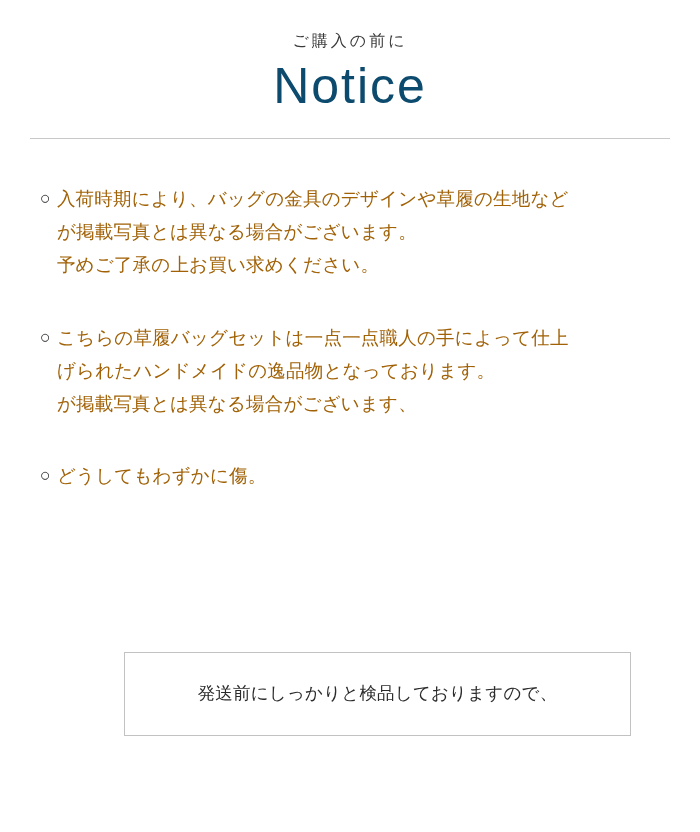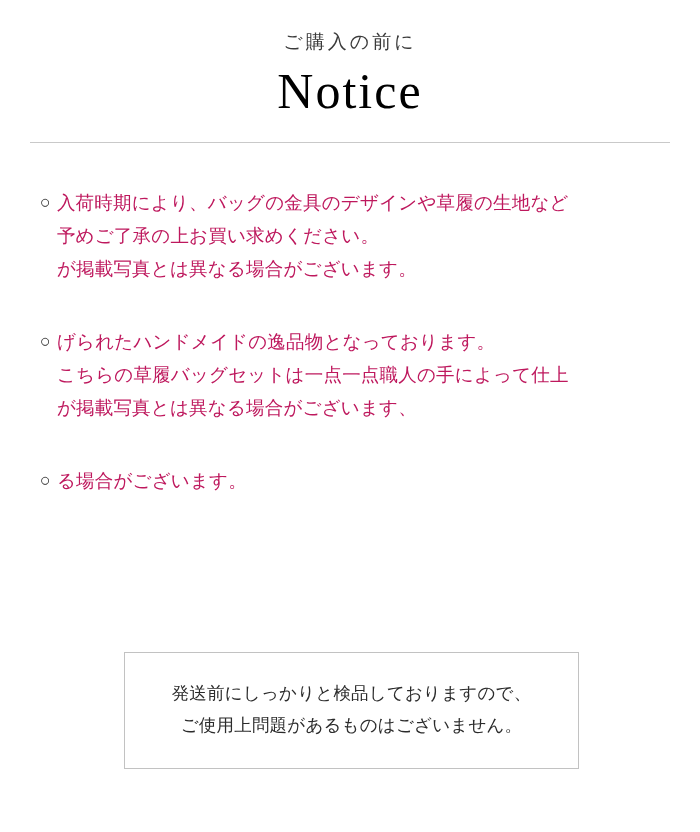--- a/index.html
+++ b/index.html
@@ -22,32 +22,32 @@
     position: relative;
     overflow: hidden;
   }
 
   
   .header {
     text-align: center;
     padding-top: 30px;
   }
   .header-sub {
-    font-size: 19px;
+    font-size: 16px;
     letter-spacing: 3px;
     color: #3a3a3a;
     line-height: 1.4;
-    font-family: Liberation Mono, monospace;
+    font-family: Liberation Serif, serif;
   }
   .header-title {
-    font-family: Liberation Serif, serif;
+    font-family: Liberation Sans, sans-serif;
     font-size: 50px;
     font-weight: 400;
     letter-spacing: 2px;
-    color: #000000;
+    color: #0c4a6e;
     line-height: 1.15;
     margin-top: 6px;
   }
   .header-rule {
     width: 640px;
     height: 1px;
     background: #c9c9c9;
     margin: 22px auto 0 auto;
   }
 
@@ -69,34 +69,34 @@
     flex: 0 0 auto;
     font-size: 18px;
     line-height: 1.75;
     color: #2b2b2b;
     margin-right: 6px;
   }
   .note-body {
     flex: 1 1 auto;
     font-size: 18.5px;
     line-height: 1.78;
-    color: #be185d;
+    color: #a16207;
     letter-spacing: 0.2px;
   }
   .note-line {
     display: block;
     white-space: nowrap;
   }
 
   
   .notice-box {
     position: absolute;
     left: 124px;
     top: 652px;
-    width: 455px;
+    width: 507px;
     box-sizing: border-box;
     border: 1px solid #c2c2c2;
     padding: 24px 10px 26px 10px;
     text-align: center;
   }
   .notice-box-line {
     display: block;
     font-size: 17.5px;
     line-height: 1.85;
     color: #2b2b2b;
@@ -113,41 +113,40 @@
     <div class="header-title">Notice</div>
     <div class="header-rule"></div>
   </div>
 
   <ul class="notes">
 
     <li class="note-item">
       <span class="note-marker">○</span>
       <span class="note-body">
         <span class="note-line">入荷時期により、バッグの金具のデザインや草履の生地など</span>
+        <span class="note-line">が掲載写真とは異なる場合がございます。</span>
         <span class="note-line">予めご了承の上お買い求めください。</span>
-        <span class="note-line">が掲載写真とは異なる場合がございます。</span>
       </span>
     </li>
 
     <li class="note-item">
       <span class="note-marker">○</span>
       <span class="note-body">
+        <span class="note-line">こちらの草履バッグセットは一点一点職人の手によって仕上</span>
         <span class="note-line">げられたハンドメイドの逸品物となっております。</span>
-        <span class="note-line">こちらの草履バッグセットは一点一点職人の手によって仕上</span>
         <span class="note-line">が掲載写真とは異なる場合がございます、</span>
       </span>
     </li>
 
     <li class="note-item">
       <span class="note-marker">○</span>
       <span class="note-body">
-        <span class="note-line">る場合がございます。</span>
+        <span class="note-line">どうしてもわずかに傷。</span>
       </span>
     </li>
 
   </ul>
 
   <div class="notice-box">
     <span class="notice-box-line">発送前にしっかりと検品しておりますので、</span>
-    <span class="notice-box-line">ご使用上問題があるものはございません。</span>
   </div>
 
 </div>
 
 </body></html>

